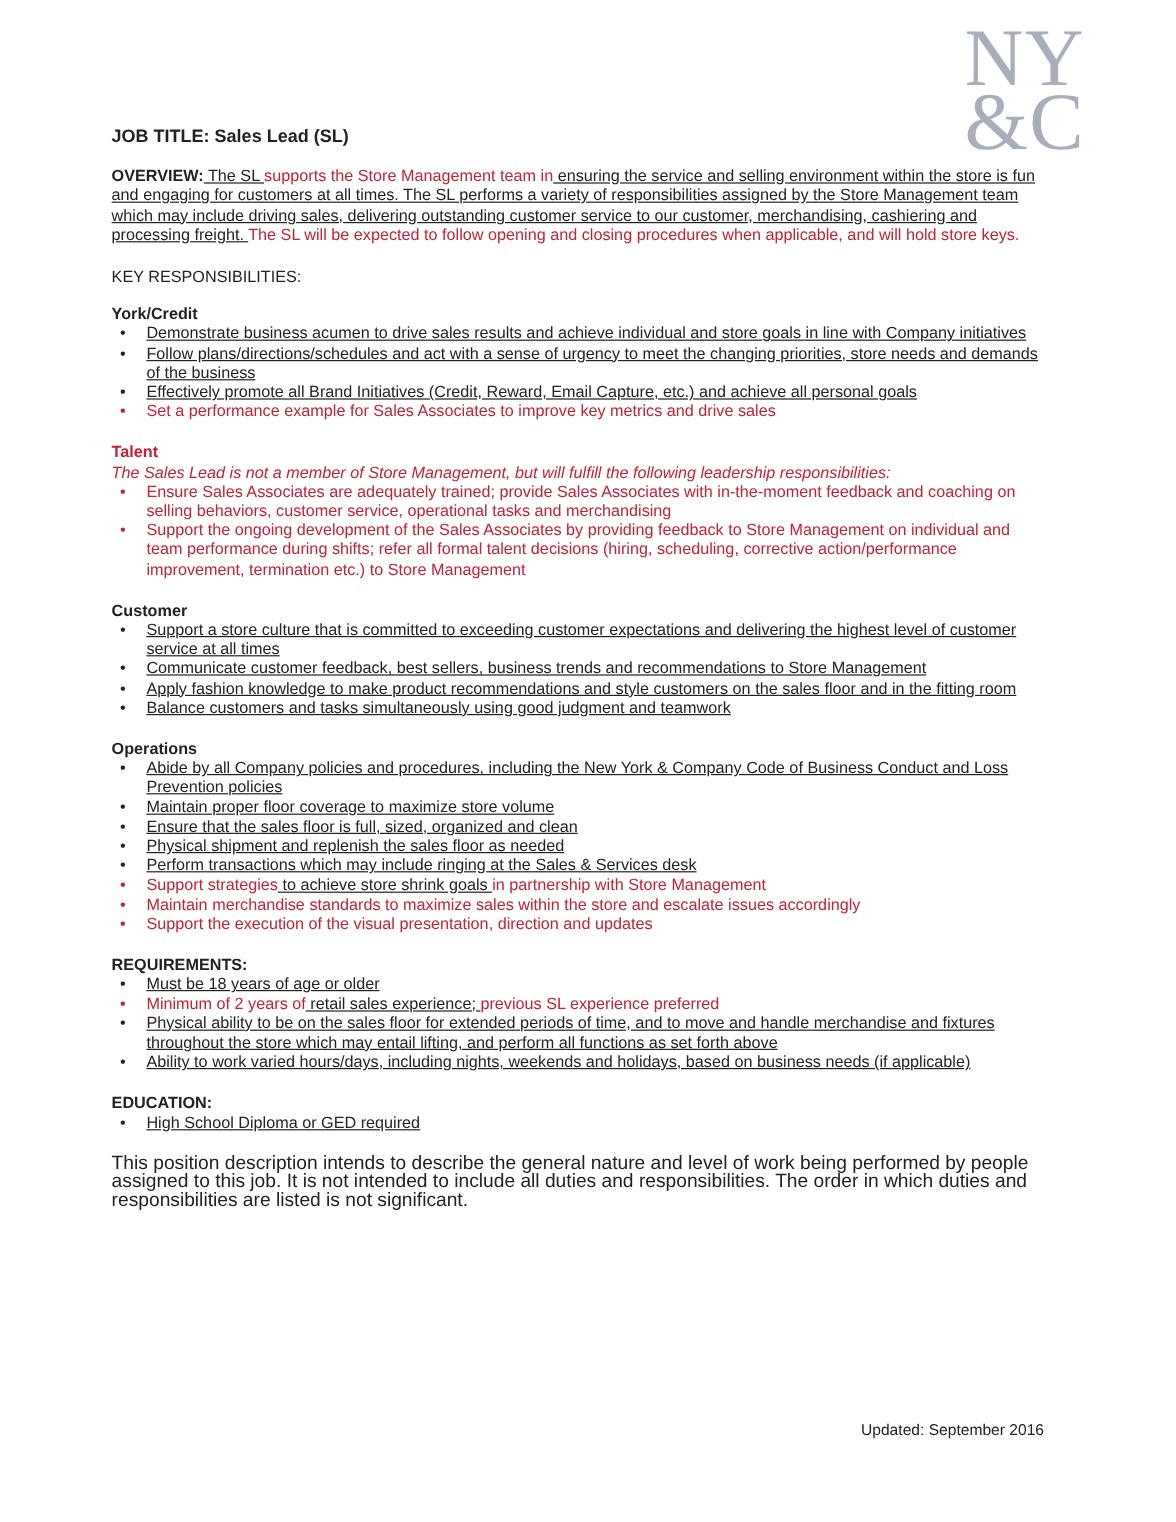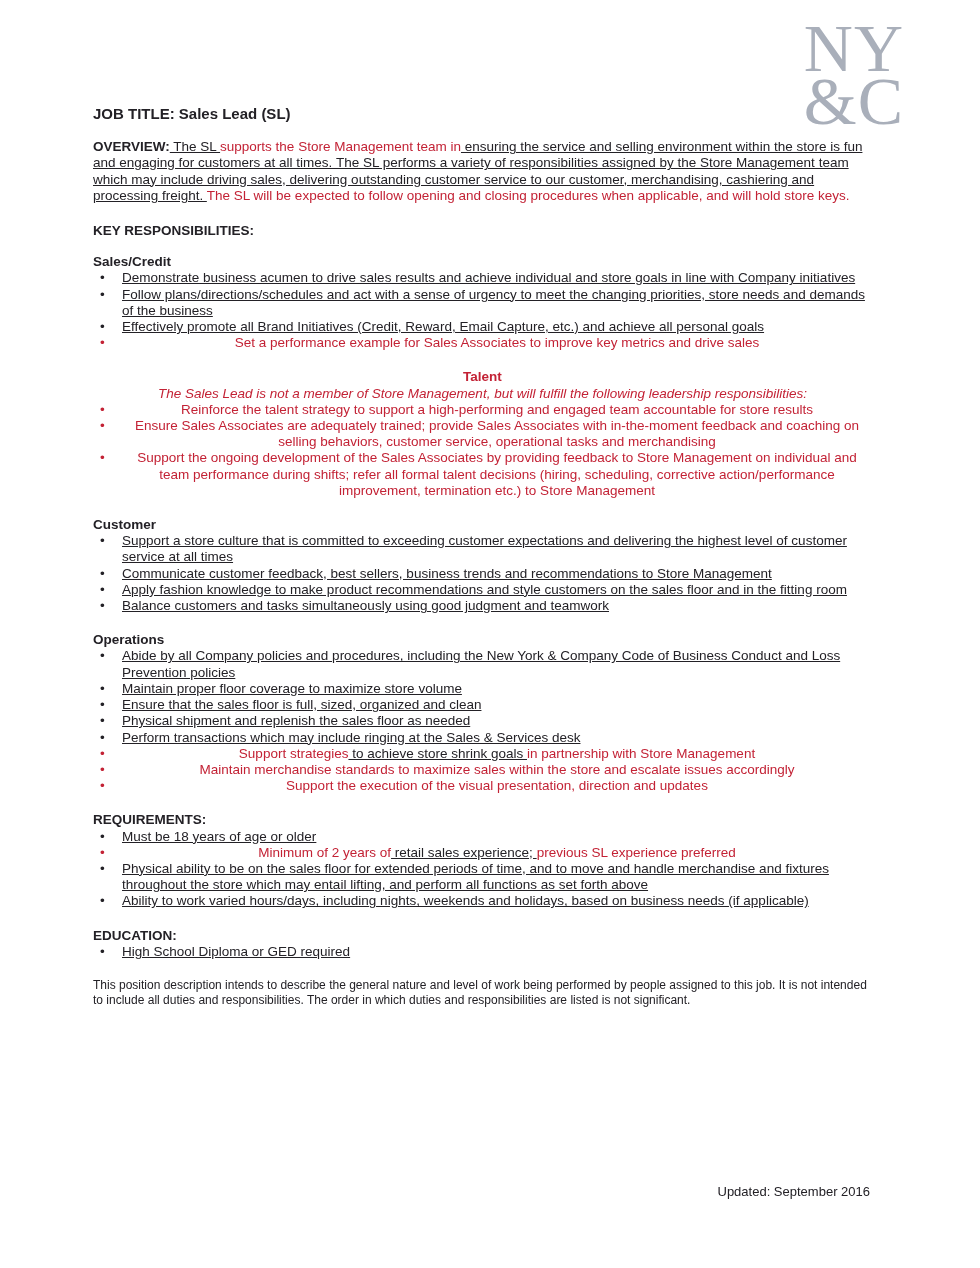--- a/index.html
+++ b/index.html
@@ -19,64 +19,64 @@
   }
   .logo {
     position: absolute;
     top: 22px;
     right: 76px;
     font-family: "Liberation Serif", serif;
     color: var(--logo-gray);
     font-size: 68px;
     line-height: 0.78;
     letter-spacing: 1px;
-    text-align: right;
+    text-align: left;
     user-select: none;
   }
   .content {
     position: absolute;
     left: 93px;
     top: 106px;
     width: 779px;
     font-size: 13.5px;
     line-height: 16.2px;
   }
   .title {
     font-size: 15px;
     font-weight: bold;
     margin: 0 0 17px 0;
   }
   .para { margin: 0 0 19px 0; }
   .b { font-weight: bold; }
   .h2key {
     font-size: 13.5px;
-    font-weight: bold;
+    font-weight: normal;
     margin: 0 0 15px 0;
   }
   section { margin: 0 0 18px 0; }
   section h3 {
     font-size: 13.5px;
     font-weight: bold;
     margin: 0;
   }
   section.caps { margin-top: 14px; }
   .intro { margin: 0; font-style: italic; }
   ul.bullets { margin: 0; padding: 0; list-style: none; }
   ul.bullets li { position: relative; padding-left: 29px; }
   ul.bullets li::before {
     content: "\2022";
     position: absolute;
     left: 7px;
     top: 0;
   }
-  .red { color: var(--red); text-align: center; }
+  .red { color: var(--red); }
   .black { color: var(--black); text-decoration: underline; }
   .footer-note {
     margin: 13px 0 0 0;
-    font-size: 12px;
+    font-size: 16px;
     line-height: 15.5px;
   }
   .updated {
     position: absolute;
     right: 110px;
     top: 1184px;
     font-size: 13px;
   }
 </style>
 </head>
@@ -91,34 +91,33 @@
 
   <div class="content">
 
     <h1 class="title">JOB TITLE: Sales Lead (SL)</h1>
 
     <p class="para"><span class="b">OVERVIEW:</span><span><span class="seg black">  The SL </span><span class="seg red">supports the Store Management team in</span><span class="seg black"> ensuring the service and selling environment within the store is fun and engaging for customers at all times. The SL performs a variety of responsibilities assigned by the Store Management team which may include driving sales, delivering outstanding customer service to our customer, merchandising, cashiering and processing freight. </span><span class="seg red">The SL will be expected to follow opening and closing procedures when applicable, and will hold store keys.</span></span></p>
 
     <h2 class="h2key">KEY RESPONSIBILITIES:</h2>
 
     <section>
-      <h3>Sales/Credit</h3>
+      <h3>York/Credit</h3>
       <ul class="bullets">
           <li><span class="seg black">Demonstrate business acumen to drive sales results and achieve individual and store goals in line with Company initiatives</span></li>
           <li><span class="seg black">Follow plans/directions/schedules and act with a sense of urgency to meet the changing  priorities, store needs and demands of the business</span></li>
           <li><span class="seg black">Effectively promote all Brand Initiatives (Credit, Reward, Email Capture, etc.) and achieve all personal goals</span></li>
           <li class="red"><span class="seg red">Set a performance example for Sales Associates to improve key metrics and drive sales</span></li>
         </ul>
     </section>
 
     <section>
       <h3 class="red">Talent</h3>
       <p class="intro red">The Sales Lead is not a member of Store Management, but will fulfill the following leadership responsibilities:</p>
       <ul class="bullets">
-          <li class="red"><span class="seg red">Reinforce the talent strategy to support a high-performing and engaged team accountable for store results</span></li>
           <li class="red"><span class="seg red">Ensure Sales Associates are adequately trained; provide Sales Associates with in-the-moment feedback and coaching on selling behaviors, customer service, operational tasks and merchandising</span></li>
           <li class="red"><span class="seg red">Support the ongoing development of the Sales Associates by providing feedback to Store Management on individual and team performance during shifts; refer all formal talent decisions (hiring, scheduling, corrective action/performance improvement, termination etc.) to Store Management</span></li>
         </ul>
     </section>
 
     <section>
       <h3>Customer</h3>
       <ul class="bullets">
           <li><span class="seg black">Support a store culture that is committed to exceeding customer expectations and delivering the highest level of customer service at all times</span></li>
           <li><span class="seg black">Communicate customer feedback, best sellers, business trends and recommendations to Store Management</span></li>

